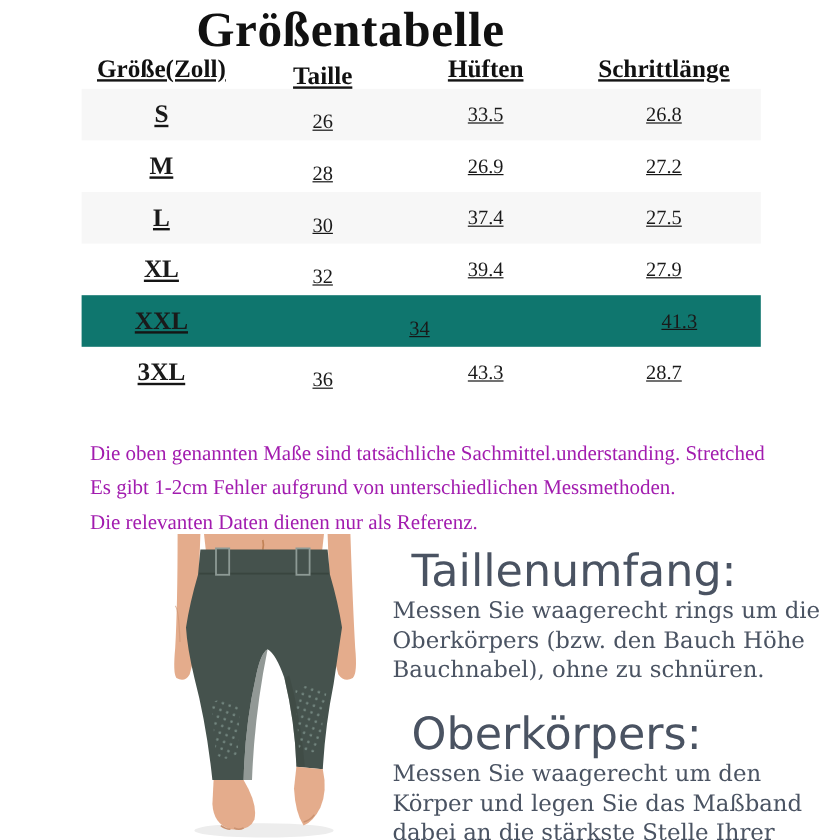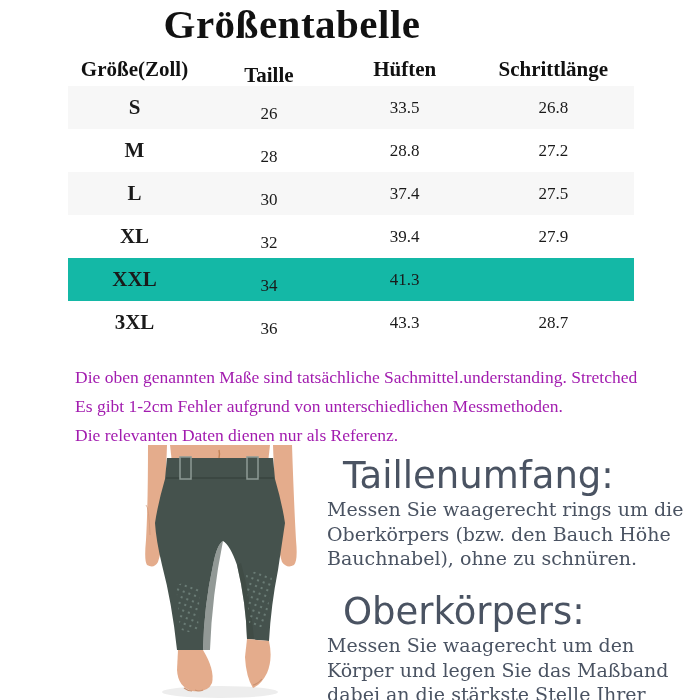--- a/index.html
+++ b/index.html
@@ -6,21 +6,21 @@
   #canvas{
     position:relative;width:700px;height:700px;background:#ffffff;
     overflow:hidden;font-family:"Liberation Serif", serif;color:#151515;
   }
   
   #page-title{
     position:absolute;top:0px;left:0;width:584px;text-align:center;
     font-size:41px;font-weight:600;letter-spacing:.5px;color:#111;
   }
   
-  #size-table{position:absolute;left:68px;top:52px;width:566px;}
+  #size-table{position:absolute;left:68px;top:40px;width:566px;text-decoration:underline;}
   .t-row{display:flex;align-items:center;height:43px;}
   .t-row.header{height:34px;}
   .t-row.stripe{background:#f7f7f7;}
   .t-cell{text-align:center;font-size:17px;color:#1a1a1a;}
   .t-cell.c0{width:23.5%;font-size:21px;font-weight:600;}
   .t-cell.c1{width:24%;margin-top:12px;}
   .t-cell.c2{width:24%;}
   .t-cell.c3{width:28.5%;}
   .t-row.header .t-cell{font-size:21px;font-weight:700;color:#111;}
   
@@ -58,36 +58,36 @@
 
     <div class="t-row stripe" style="background: rgb(247, 247, 247);">
       <div class="t-cell c0">S</div>
       <div class="t-cell c1">26</div>
       <div class="t-cell c2">33.5</div>
       <div class="t-cell c3">26.8</div>
     </div>
     <div class="t-row">
       <div class="t-cell c0">M</div>
       <div class="t-cell c1">28</div>
-      <div class="t-cell c2">28.8</div>
+      <div class="t-cell c2">26.9</div>
       <div class="t-cell c3">27.2</div>
     </div>
     <div class="t-row stripe" style="background: rgb(247, 247, 247);">
       <div class="t-cell c0">L</div>
       <div class="t-cell c1">30</div>
       <div class="t-cell c2">37.4</div>
       <div class="t-cell c3">27.5</div>
     </div>
     <div class="t-row">
       <div class="t-cell c0">XL</div>
       <div class="t-cell c1">32</div>
       <div class="t-cell c2">39.4</div>
       <div class="t-cell c3">27.9</div>
     </div>
-    <div class="t-row stripe" style="background: #14b8a6;">
+    <div class="t-row stripe" style="background: #0f766e; justify-content: space-between;">
       <div class="t-cell c0">XXL</div>
       <div class="t-cell c1">34</div>
       <div class="t-cell c2">41.3</div>
     </div>
     <div class="t-row">
       <div class="t-cell c0">3XL</div>
       <div class="t-cell c1">36</div>
       <div class="t-cell c2">43.3</div>
       <div class="t-cell c3">28.7</div>
     </div>

